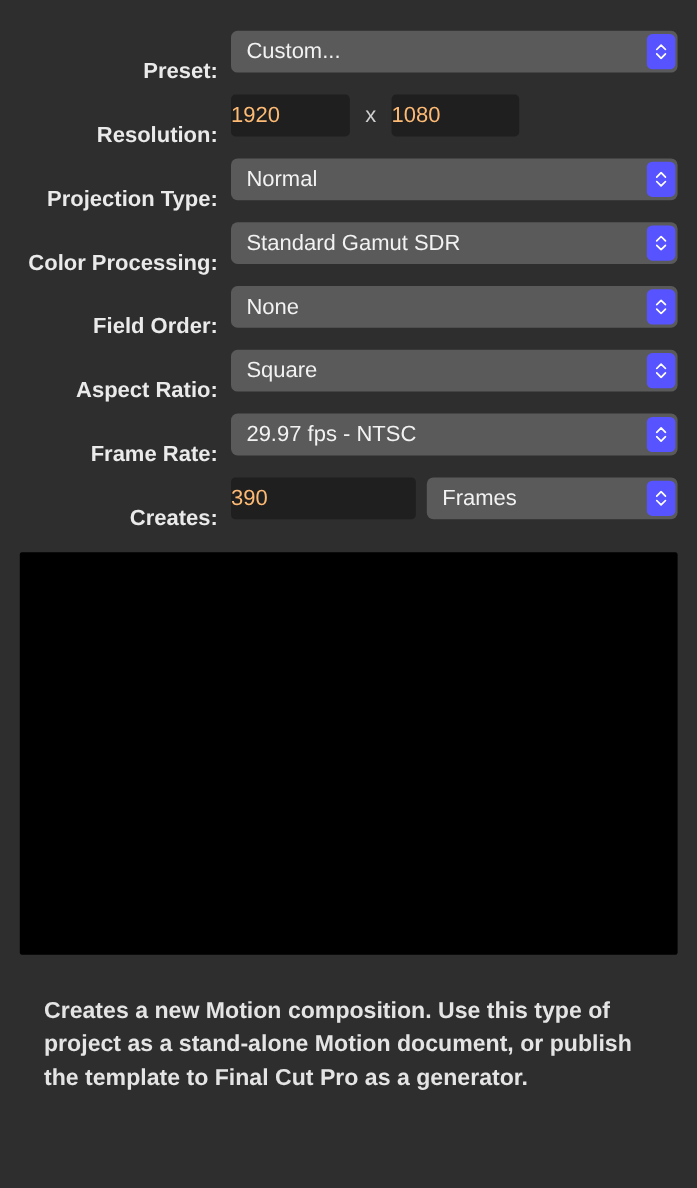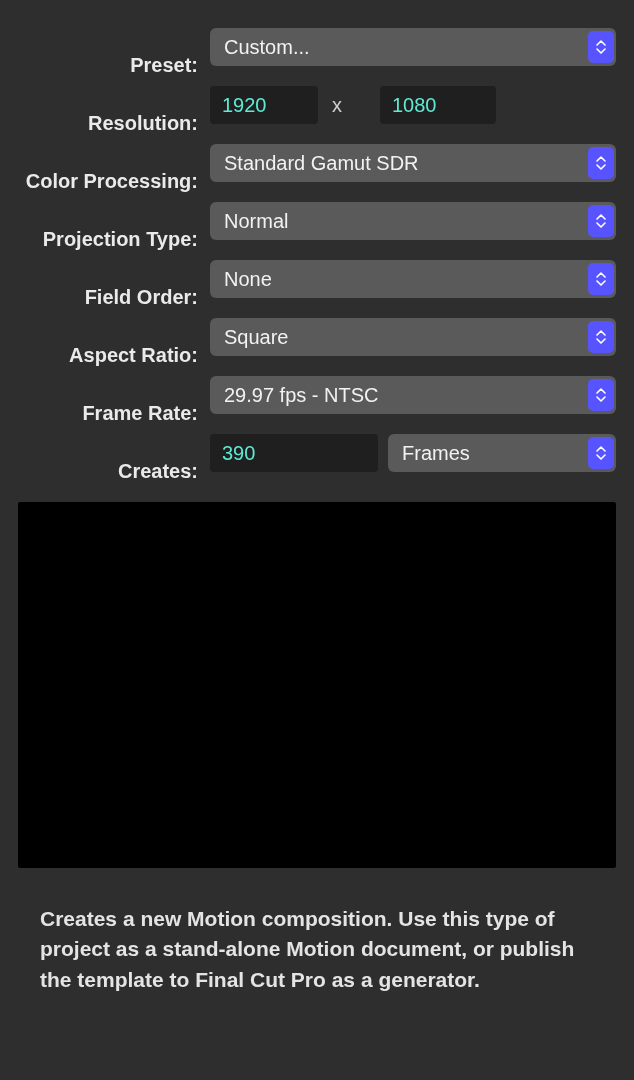--- a/index.html
+++ b/index.html
@@ -64,29 +64,29 @@
     align-items: center;
     justify-content: center;
     gap: 2px;
     flex-shrink: 0;
   }
   .knob svg { display: block; }
   .numfield {
     background: #1f1f1f;
     border-radius: 4px;
     height: 38px;
-    padding: 0 12px;
-    display: flex;
-    align-items: center;
-    font-size: 20px;
-    color: #5eead4;
+    padding: 0 0;
+    display: flex;
+    align-items: center;
+    font-size: 20px;
+    color: #fdba74;
     text-align: right;
   }
   .res-w { width: 108px; }
-  .res-h { width: 116px; margin-left: 24px; }
+  .res-h { width: 116px; }
   .x-sep {
     font-size: 20px;
     color: #d0d0d0;
     padding: 0 4px;
   }
   .dur-field { width: 168px; }
   .dur-unit { flex: 1; }
   .preview {
     margin: 30px 18px 0 18px;
     background: #000;
@@ -126,41 +126,41 @@
   <div class="row">
     <div class="label">Resolution:</div>
     <div class="controls">
       <div class="numfield res-w">1920</div>
       <span class="x-sep">x</span>
       <div class="numfield res-h">1080</div>
     </div>
   </div>
 
   <div class="row">
+    <div class="label">Projection Type:</div>
+    <div class="controls">
+      <div class="popup">
+        <span class="popup-text">Normal</span>
+        <span class="knob">
+          <svg width="10" height="6" viewBox="0 0 10 6">
+              <path d="M1 5 L5 1 L9 5" stroke="#fff" stroke-width="1.6" fill="none" stroke-linecap="round" stroke-linejoin="round"></path>
+            </svg>
+          <svg width="10" height="6" viewBox="0 0 10 6">
+              <path d="M1 1 L5 5 L9 1" stroke="#fff" stroke-width="1.6" fill="none" stroke-linecap="round" stroke-linejoin="round"></path>
+            </svg>
+        </span>
+      </div>
+    </div>
+  </div>
+
+  <div class="row">
     <div class="label">Color Processing:</div>
     <div class="controls">
       <div class="popup">
         <span class="popup-text">Standard Gamut SDR</span>
-        <span class="knob">
-          <svg width="10" height="6" viewBox="0 0 10 6">
-              <path d="M1 5 L5 1 L9 5" stroke="#fff" stroke-width="1.6" fill="none" stroke-linecap="round" stroke-linejoin="round"></path>
-            </svg>
-          <svg width="10" height="6" viewBox="0 0 10 6">
-              <path d="M1 1 L5 5 L9 1" stroke="#fff" stroke-width="1.6" fill="none" stroke-linecap="round" stroke-linejoin="round"></path>
-            </svg>
-        </span>
-      </div>
-    </div>
-  </div>
-
-  <div class="row">
-    <div class="label">Projection Type:</div>
-    <div class="controls">
-      <div class="popup">
-        <span class="popup-text">Normal</span>
         <span class="knob">
           <svg width="10" height="6" viewBox="0 0 10 6">
               <path d="M1 5 L5 1 L9 5" stroke="#fff" stroke-width="1.6" fill="none" stroke-linecap="round" stroke-linejoin="round"></path>
             </svg>
           <svg width="10" height="6" viewBox="0 0 10 6">
               <path d="M1 1 L5 5 L9 1" stroke="#fff" stroke-width="1.6" fill="none" stroke-linecap="round" stroke-linejoin="round"></path>
             </svg>
         </span>
       </div>
     </div>

